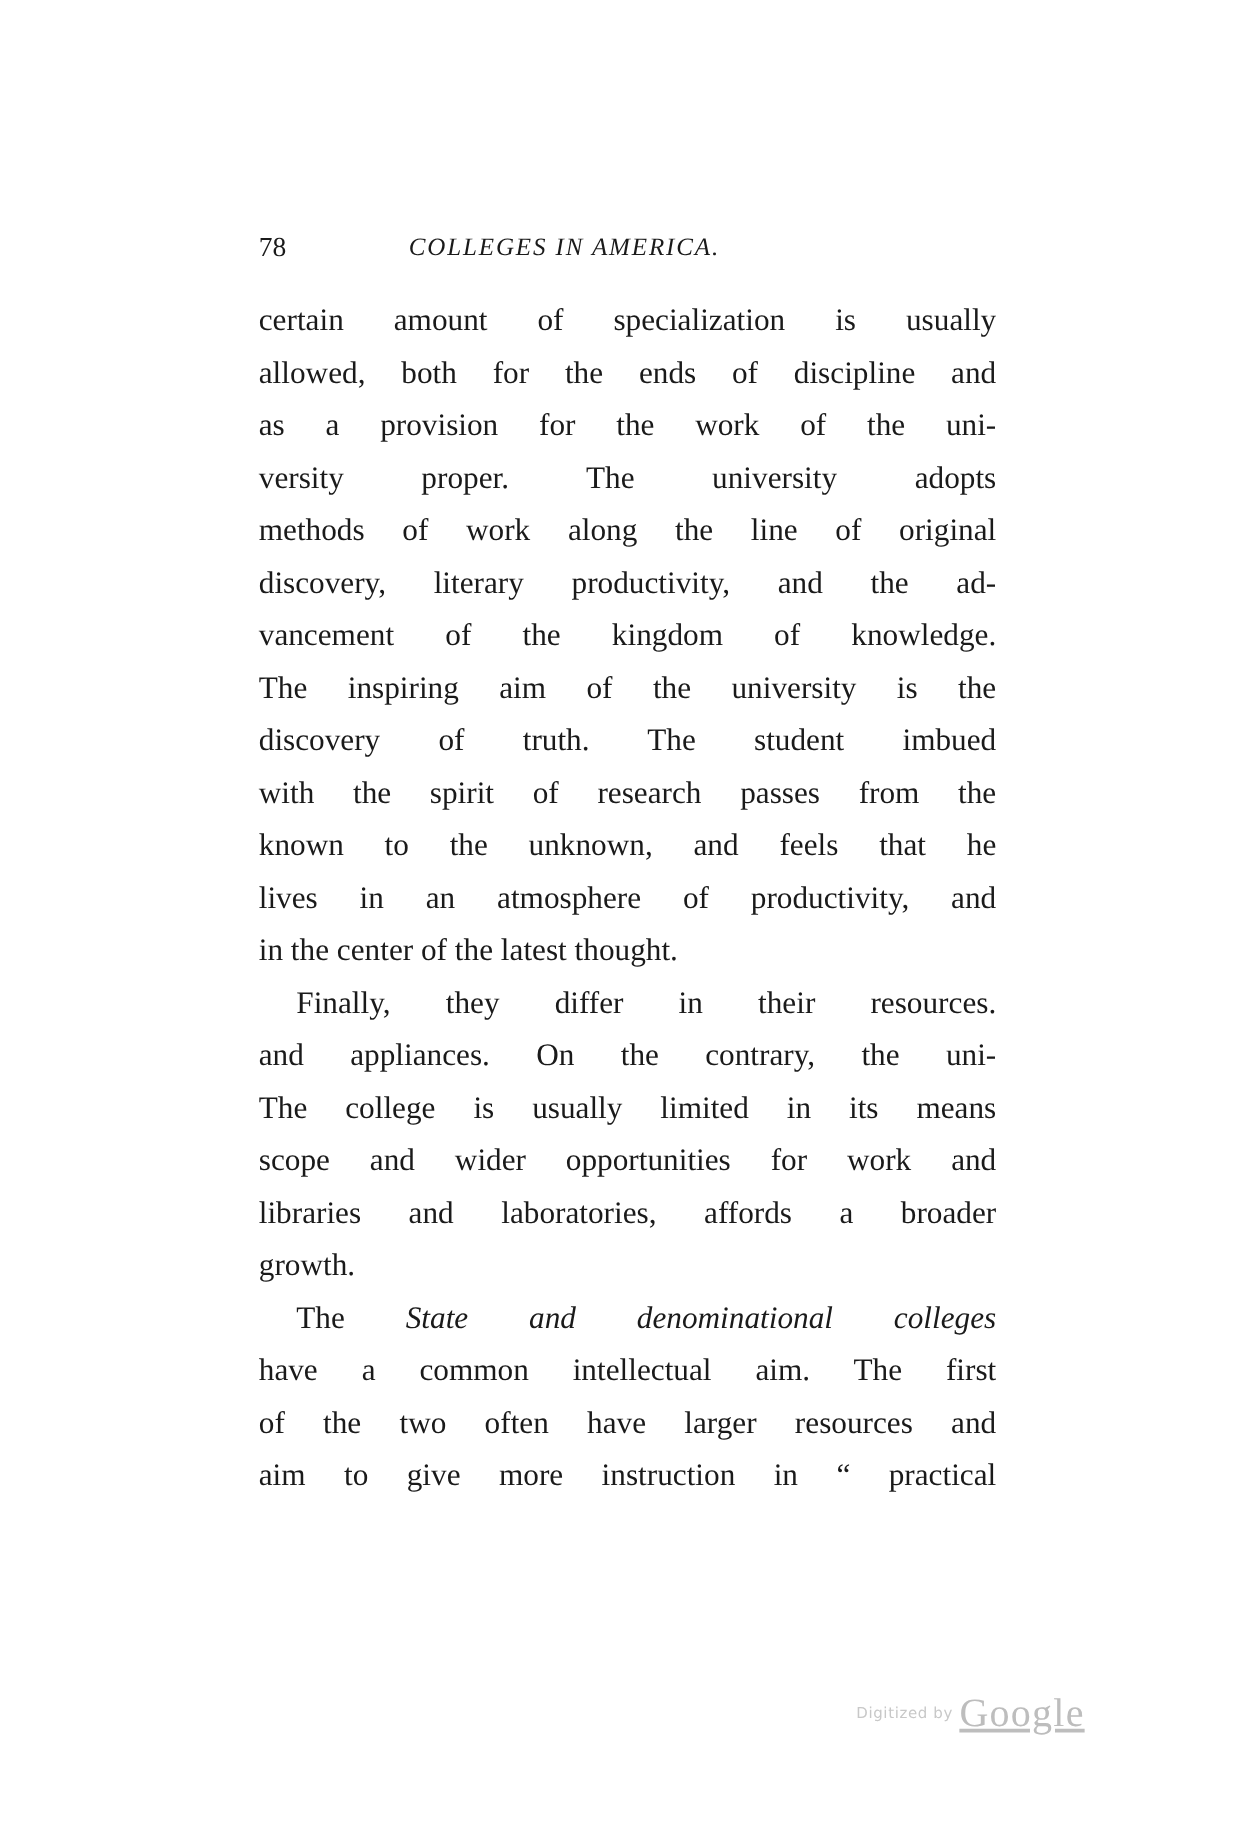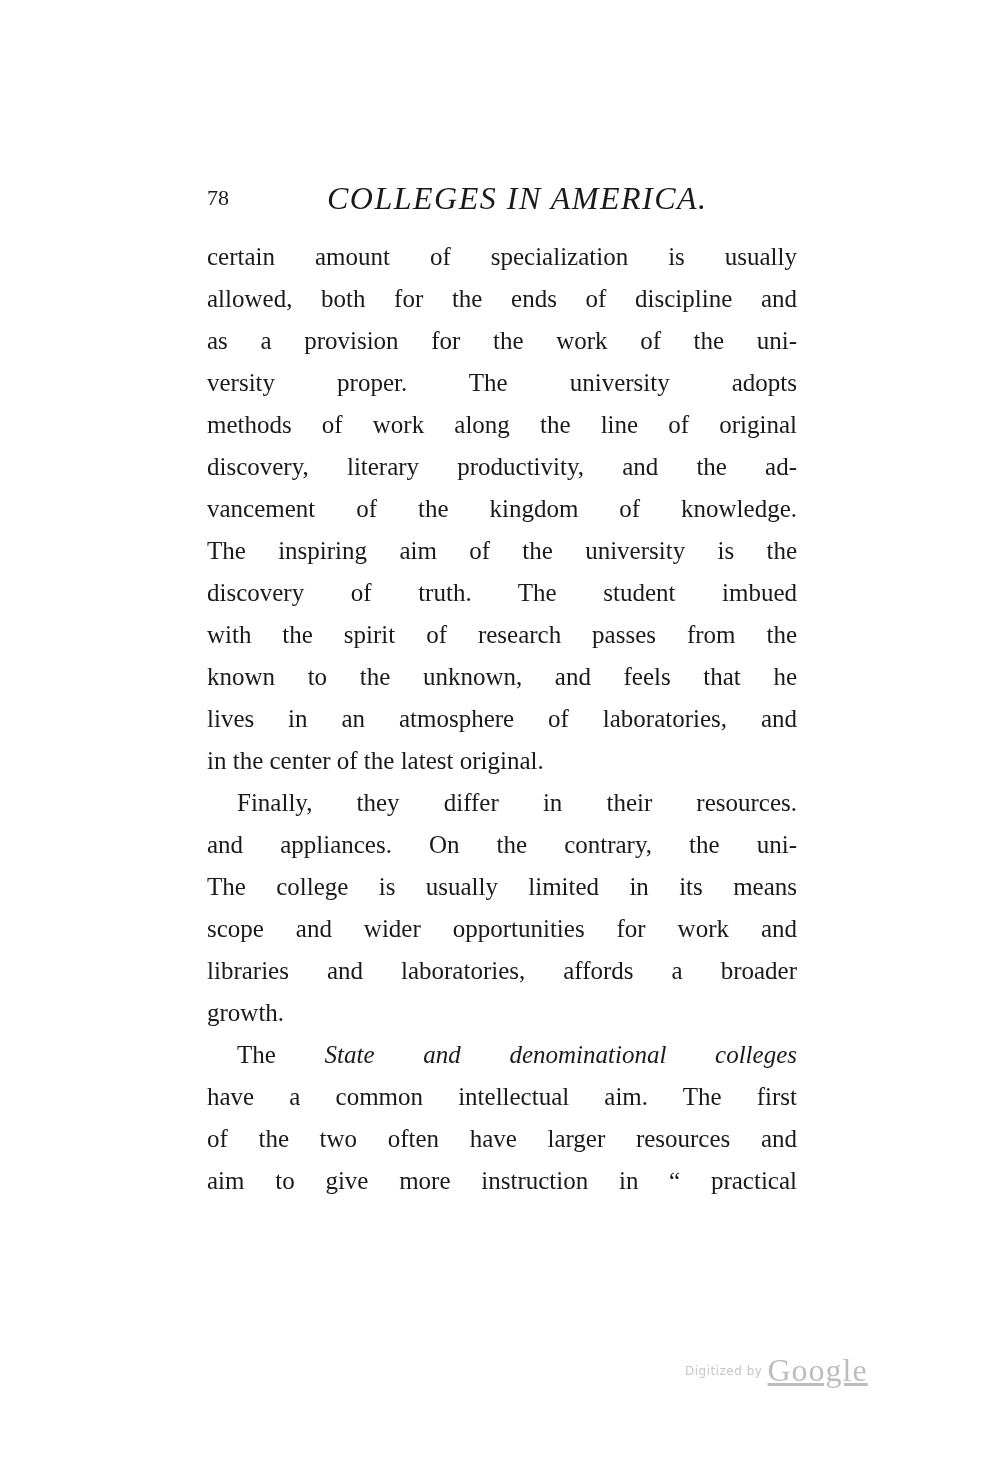--- a/index.html
+++ b/index.html
@@ -37,21 +37,21 @@
       top: 0;
       font-size: 22px;
       letter-spacing: 0px;
     }
     .running-title {
       position: absolute;
       left: 120px;
       top: 0;
       font-style: italic;
       letter-spacing: 1.5px;
-      font-size: 32px;
+      font-size: 20px;
     }
     .text-block {
       position: absolute;
       left: 207px;
       top: 236px;
       width: 590px;
     }
     .line {
       display: block;
       height: 42px;
@@ -109,22 +109,22 @@
       <span class="line" style="white-space: normal;">allowed, both for the ends of discipline and</span>
       <span class="line" style="white-space: normal;">as a provision for the work of the uni-</span>
       <span class="line" style="white-space: normal;">versity proper.  The university adopts</span>
       <span class="line" style="white-space: normal;">methods of work along the line of original</span>
       <span class="line" style="white-space: normal;">discovery, literary productivity, and the ad-</span>
       <span class="line" style="white-space: normal;">vancement of the kingdom of knowledge.</span>
       <span class="line" style="white-space: normal;">The inspiring aim of the university is the</span>
       <span class="line" style="white-space: normal;">discovery of truth.  The student imbued</span>
       <span class="line" style="white-space: normal;">with the spirit of research passes from the</span>
       <span class="line" style="white-space: normal;">known to the unknown, and feels that he</span>
-      <span class="line" style="white-space: normal;">lives in an atmosphere of laboratories, and</span>
-      <span class="line last" style="white-space: normal;">in the center of the latest original.</span>
+      <span class="line" style="white-space: normal;">lives in an atmosphere of productivity, and</span>
+      <span class="line last" style="white-space: normal;">in the center of the latest thought.</span>
     </div>
 
     <div>
       <span class="line indent" style="white-space: normal;">Finally, they differ in their resources.</span>
       <span class="line" style="white-space: normal;">and appliances.  On the contrary, the uni-</span>
       <span class="line" style="white-space: normal;">The college is usually limited in its means</span>
       <span class="line" style="white-space: normal;">scope and wider opportunities for work and</span>
       <span class="line" style="white-space: normal;">libraries and laboratories, affords a broader</span>
       <span class="line last" style="white-space: normal;">growth.</span>
     </div>

